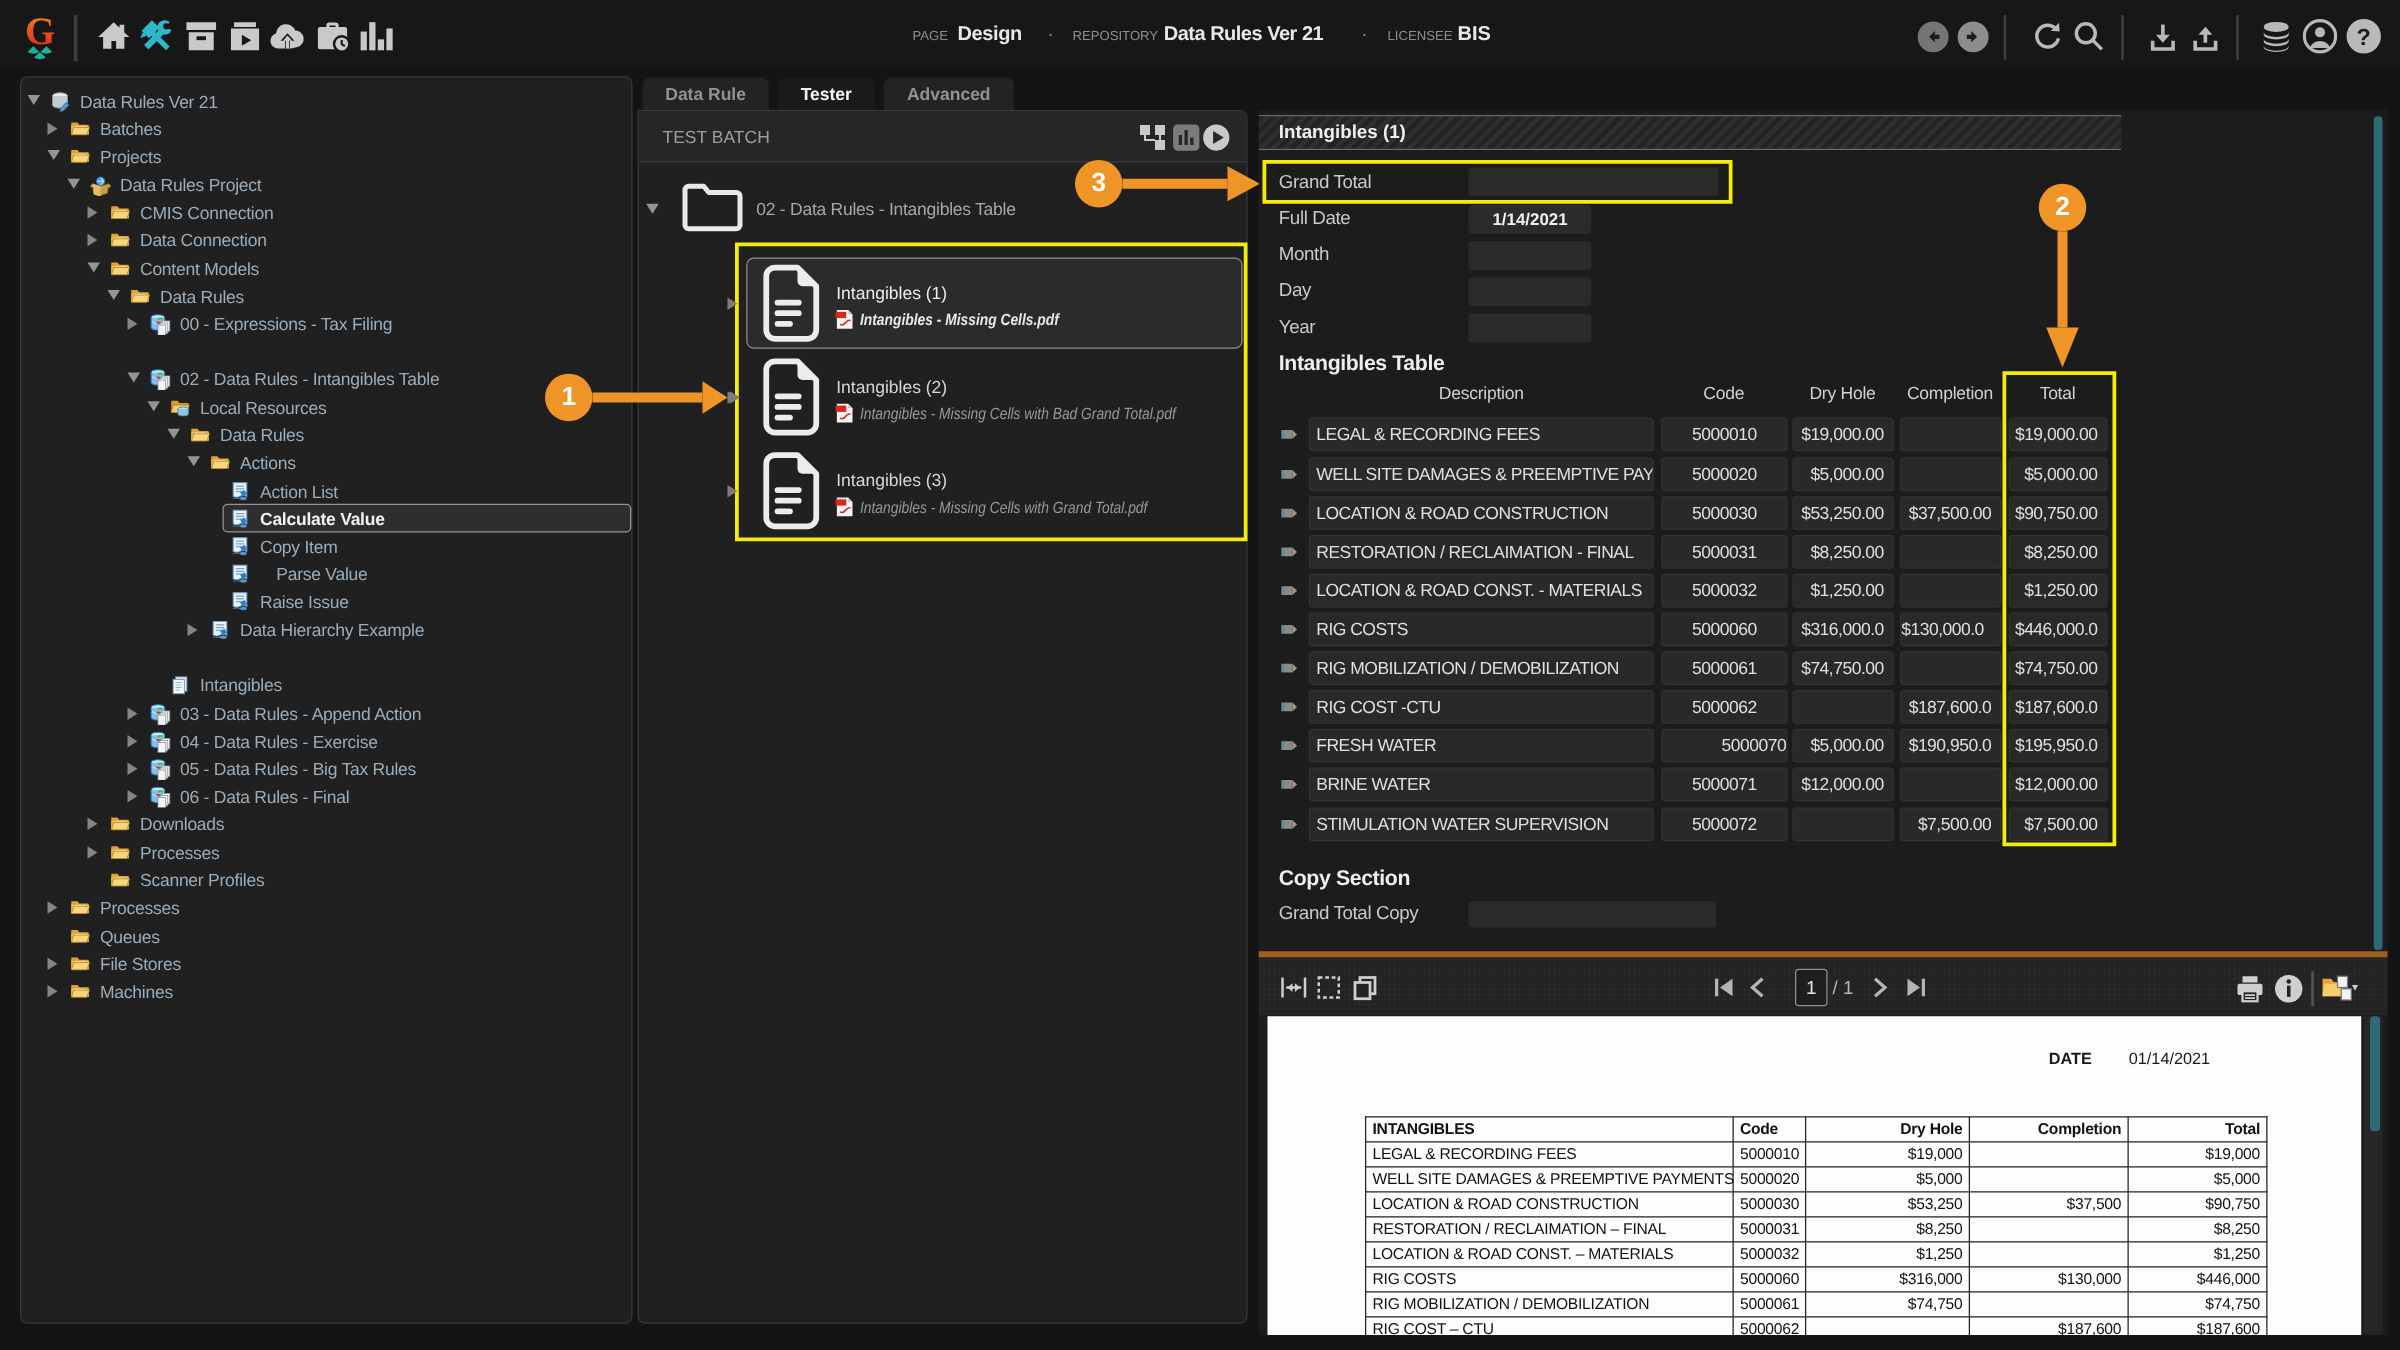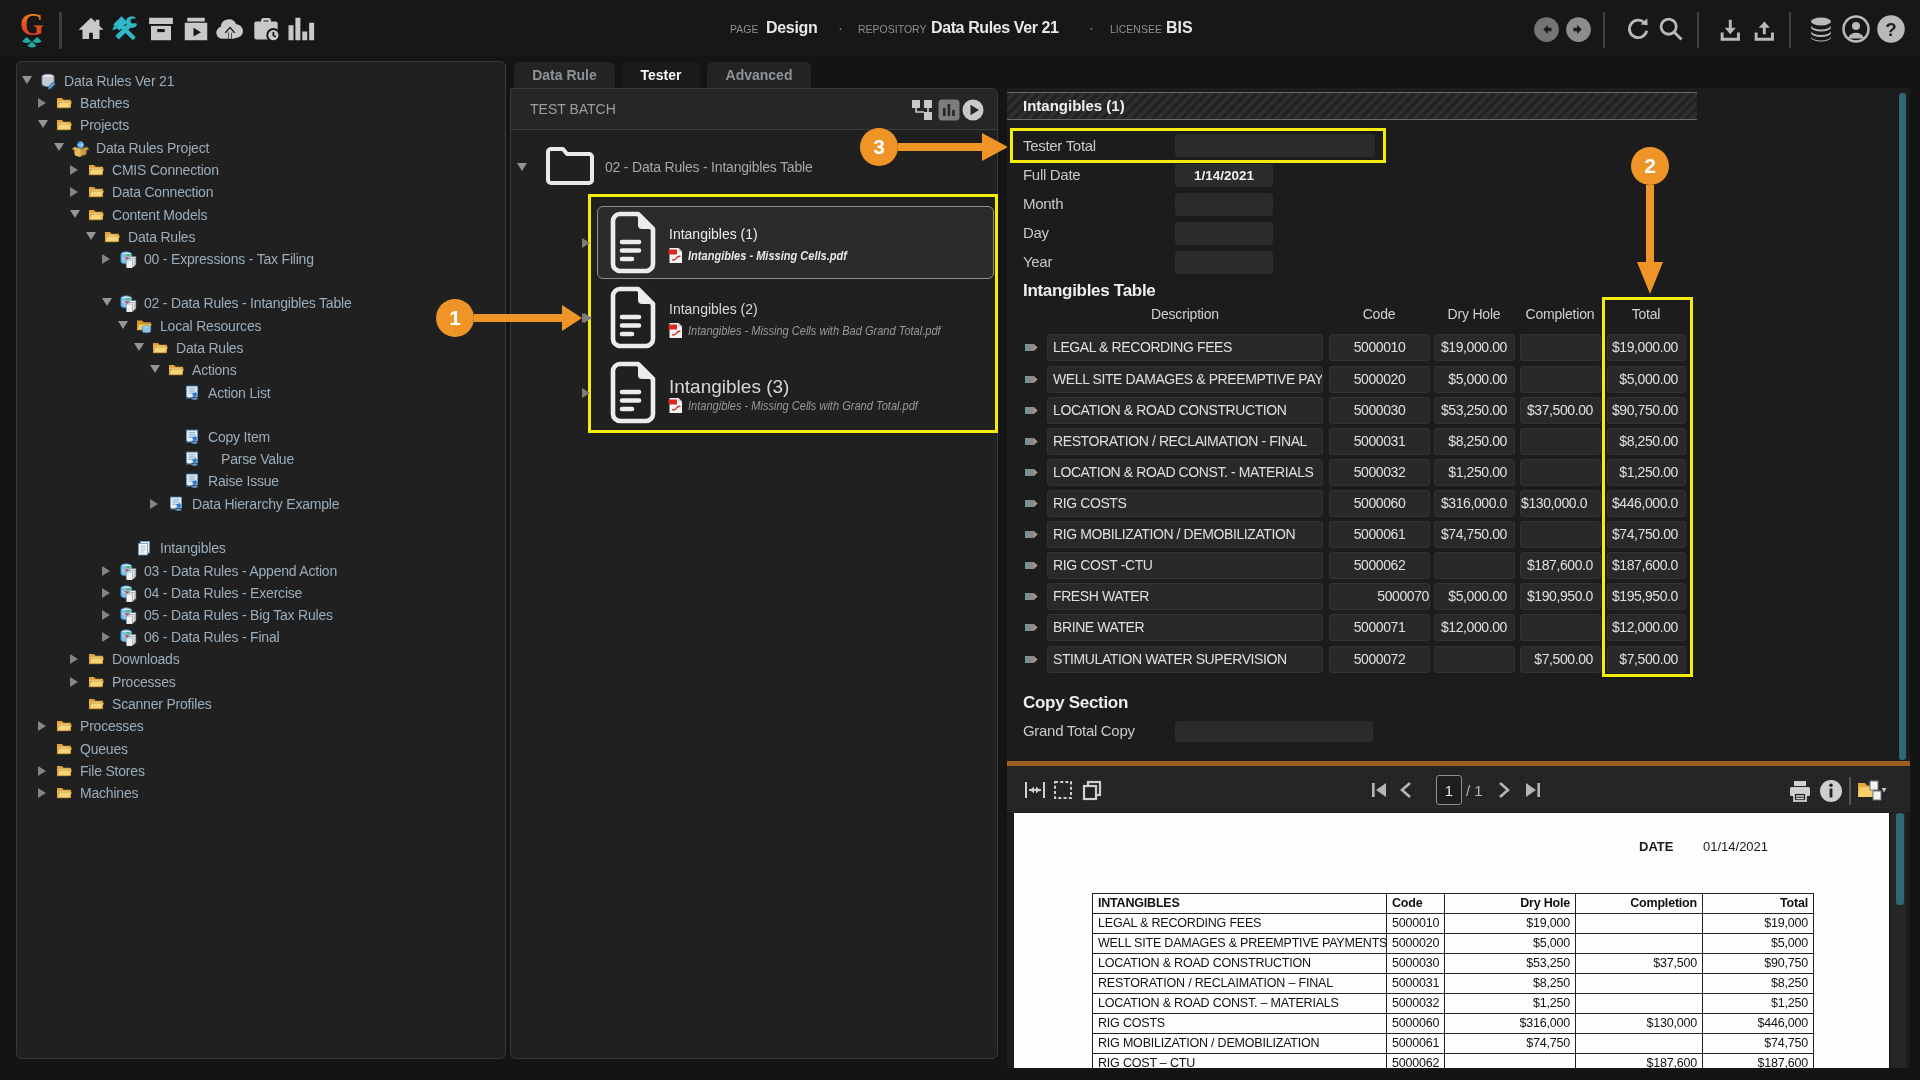--- a/index.html
+++ b/index.html
@@ -270,20 +270,36 @@
 <div class="trow" style="left:0;top:359px;width:506px">
       <div class="texp tri-d" style="left:150px"></div>
       <svg class="ticon" style="left:168px" width="16" height="16" viewBox="0 0 16 16">
 <path d="M1 3 h5 l1.5 1.7 H14.4 a0.6 0.6 0 0 1 0.6 0.6 V12.6 H1 Z" fill="#dfa233"></path>
 <path d="M1 5.6 H15 V12.6 H1 Z" fill="#ecb84a"></path>
 <path d="M3.5 6.2 h9 v2 h-9 Z" fill="#f7f3e8"></path>
 <path d="M3 7 H15.6 L13.4 12.8 H1.2 Z" fill="#f6d57e" stroke="#bd8a21" stroke-width="0.7"></path>
       </svg>
       <div class="tlbl" style="left:192px">Actions</div>
     </div>
+<div class="trow" style="left:0;top:404px;width:506px">
+      <svg class="ticon" style="left:184px" width="16" height="16" viewBox="0 0 16 16">
+<path d="M2.6 1.2 H13.4 V12 q-2.7 -1.6 -5.4 0 q-2.7 1.6 -5.4 0 Z" fill="#e8f2fb" stroke="#7aa3c4" stroke-width="0.9"></path>
+<path d="M2.6 13.1 q2.7 1.6 5.4 0 q2.7 -1.6 5.4 0 v1.2 q-2.7 1.6 -5.4 0 q-2.7 -1.6 -5.4 0 Z" fill="#5e93c5"></path>
+<path d="M4.6 3.8 h6.8 M4.6 6 h6.8 M4.6 8.2 h4.5" stroke="#7aa3c4" stroke-width="1"></path>
+<path d="M8 8.6 l3.8 -1.6 1.8 3.1 -3.6 2.2 Z" fill="#2f7fd0"></path>
+      </svg>
+      <div class="abs" style="left:178px;top:-1px;width:327px;height:23px;background:#2e2e2e;border:1px solid #949494;border-radius:4px"></div>
+      <svg class="ticon" style="left:184px" width="16" height="16" viewBox="0 0 16 16">
+<path d="M2.6 1.2 H13.4 V12 q-2.7 -1.6 -5.4 0 q-2.7 1.6 -5.4 0 Z" fill="#e8f2fb" stroke="#7aa3c4" stroke-width="0.9"></path>
+<path d="M2.6 13.1 q2.7 1.6 5.4 0 q2.7 -1.6 5.4 0 v1.2 q-2.7 1.6 -5.4 0 q-2.7 -1.6 -5.4 0 Z" fill="#5e93c5"></path>
+<path d="M4.6 3.8 h6.8 M4.6 6 h6.8 M4.6 8.2 h4.5" stroke="#7aa3c4" stroke-width="1"></path>
+<path d="M8 8.6 l3.8 -1.6 1.8 3.1 -3.6 2.2 Z" fill="#2f7fd0"></path>
+      </svg>
+      <div class="tlbl" style="left:208px;color:#f2f2f2;font-weight:bold">Calculate Value</div>
+    </div>
 <div class="trow" style="left:0;top:426px;width:506px">
       <svg class="ticon" style="left:184px" width="16" height="16" viewBox="0 0 16 16">
 <path d="M2.6 1.2 H13.4 V12 q-2.7 -1.6 -5.4 0 q-2.7 1.6 -5.4 0 Z" fill="#e8f2fb" stroke="#7aa3c4" stroke-width="0.9"></path>
 <path d="M2.6 13.1 q2.7 1.6 5.4 0 q2.7 -1.6 5.4 0 v1.2 q-2.7 1.6 -5.4 0 q-2.7 -1.6 -5.4 0 Z" fill="#5e93c5"></path>
 <path d="M4.6 3.8 h6.8 M4.6 6 h6.8 M4.6 8.2 h4.5" stroke="#7aa3c4" stroke-width="1"></path>
 <path d="M8 8.6 l3.8 -1.6 1.8 3.1 -3.6 2.2 Z" fill="#2f7fd0"></path>
       </svg>
       <div class="tlbl" style="left:208px">Copy Item</div>
     </div>
 <div class="trow" style="left:0;top:448px;width:506px">
@@ -502,40 +518,40 @@
 <rect x="0.5" y="2.5" width="8.5" height="5" fill="#d8281c"></rect>
 <path d="M4 12.5 q2.5 1.5 4.5 -1.5 q2 -2.5 4 -1.5" stroke="#d8281c" stroke-width="1.3" fill="none"></path>
     </svg>
 <div class="abs" style="left:688px;top:323px;font-size:13px;font-style:italic;color:#95999c;transform:scaleX(0.85);transform-origin:0 0;white-space:nowrap">Intangibles - Missing Cells with Bad Grand Total.pdf</div>
 <div class="tri-r abs" style="left:582px;top:388px;border-left-color:#7c7c7c"></div>
 <svg class="abs" style="left:608px;top:361px" width="50" height="63" viewBox="0 0 50 63">
 <path d="M5 10 a7 7 0 0 1 7 -7 H30 L45 18 V53 a7 7 0 0 1 -7 7 H12 a7 7 0 0 1 -7 -7 Z" fill="none" stroke="#ececec" stroke-width="4.6" stroke-linejoin="round"></path>
 <path d="M30 3 v11 a4 4 0 0 0 4 4 H45 Z" fill="#ececec"></path>
 <path d="M14 31 h17 M14 39.5 h17 M14 48 h10" stroke="#ececec" stroke-width="4.6" stroke-linecap="round"></path>
     </svg>
-<div class="abs" style="left:669px;top:376px;font-size:19px;color:#d5d8da">Intangibles (3)</div>
+<div class="abs" style="left:669px;top:376px;font-size:14px;color:#d5d8da">Intangibles (3)</div>
 <svg class="abs" style="left:668px;top:397px" width="15" height="17" viewBox="0 0 15 17">
 <path d="M1.5 1 h9 l3.5 3.5 V16 H1.5 Z" fill="#f4f4f4"></path>
       <path d="M10.5 1 l3.5 3.5 h-3.5 Z" fill="#c9c9c9"></path>
 <rect x="0.5" y="2.5" width="8.5" height="5" fill="#d8281c"></rect>
 <path d="M4 12.5 q2.5 1.5 4.5 -1.5 q2 -2.5 4 -1.5" stroke="#d8281c" stroke-width="1.3" fill="none"></path>
     </svg>
 <div class="abs" style="left:688px;top:398px;font-size:13px;font-style:italic;color:#95999c;transform:scaleX(0.85);transform-origin:0 0;white-space:nowrap">Intangibles - Missing Cells with Grand Total.pdf</div>
 <div class="ocirc" style="left:436px;top:299px;width:38px;height:38px;font-size:21px;line-height:38px">1</div>
 <div class="abs" style="left:474px;top:314px;width:88px;height:8px;background:#ef9527"></div>
 <div class="abs" style="left:562px;top:305px;width:0;height:0;border-top:13px solid transparent;border-bottom:13px solid transparent;border-left:20px solid #ef9527"></div>
 <div class="tri-r abs" style="left:584px;top:313px;border-left-color:#7c7c7c"></div>
 <div class="ocirc" style="left:860px;top:128px;width:38px;height:38px;font-size:21px;line-height:38px">3</div>
 <div class="abs" style="left:898px;top:143px;width:84px;height:8px;background:#ef9527"></div>
 <div class="abs" style="left:982px;top:133px;width:0;height:0;border-top:14px solid transparent;border-bottom:14px solid transparent;border-left:26px solid #ef9527"></div>
 <div class="abs" style="left:1007px;top:88px;width:903px;height:992px;background:#1c1c1c"></div>
 <div class="abs" style="left:1007px;top:92px;width:690px;height:28px;border-top:1px solid #6a6a6a;border-bottom:1px solid #6a6a6a;background:repeating-linear-gradient(135deg,#232323 0 3.5px,#2f2f2f 3.5px 7px)"></div>
 <div class="abs" style="left:1023px;top:97px;font-size:15px;font-weight:bold;color:#efefef">Intangibles (1)</div>
 <div class="abs" style="left:1010px;top:128px;width:376px;height:35px;border:3px solid #f6ec0a"></div>
-<div class="lbl" style="left:1023px;top:137px">Tester Total</div>
+<div class="lbl" style="left:1023px;top:137px">Grand Total</div>
 <div class="inp" style="left:1175px;top:134px;width:200px;height:23px"></div>
 <div class="lbl" style="left:1023px;top:166px">Full Date</div>
 <div class="inp" style="left:1175px;top:164px;width:98px;height:23px;color:#f0f0f0;font-weight:bold;font-size:13.5px;text-align:center;line-height:23px">1/14/2021</div>
 <div class="lbl" style="left:1023px;top:195px">Month</div>
 <div class="inp" style="left:1175px;top:193px;width:98px;height:23px"></div>
 <div class="lbl" style="left:1023px;top:224px">Day</div>
 <div class="inp" style="left:1175px;top:222px;width:98px;height:23px"></div>
 <div class="lbl" style="left:1023px;top:253px">Year</div>
 <div class="inp" style="left:1175px;top:251px;width:98px;height:23px"></div>
 <div class="hdg" style="left:1023px;top:281px">Intangibles Table</div>

